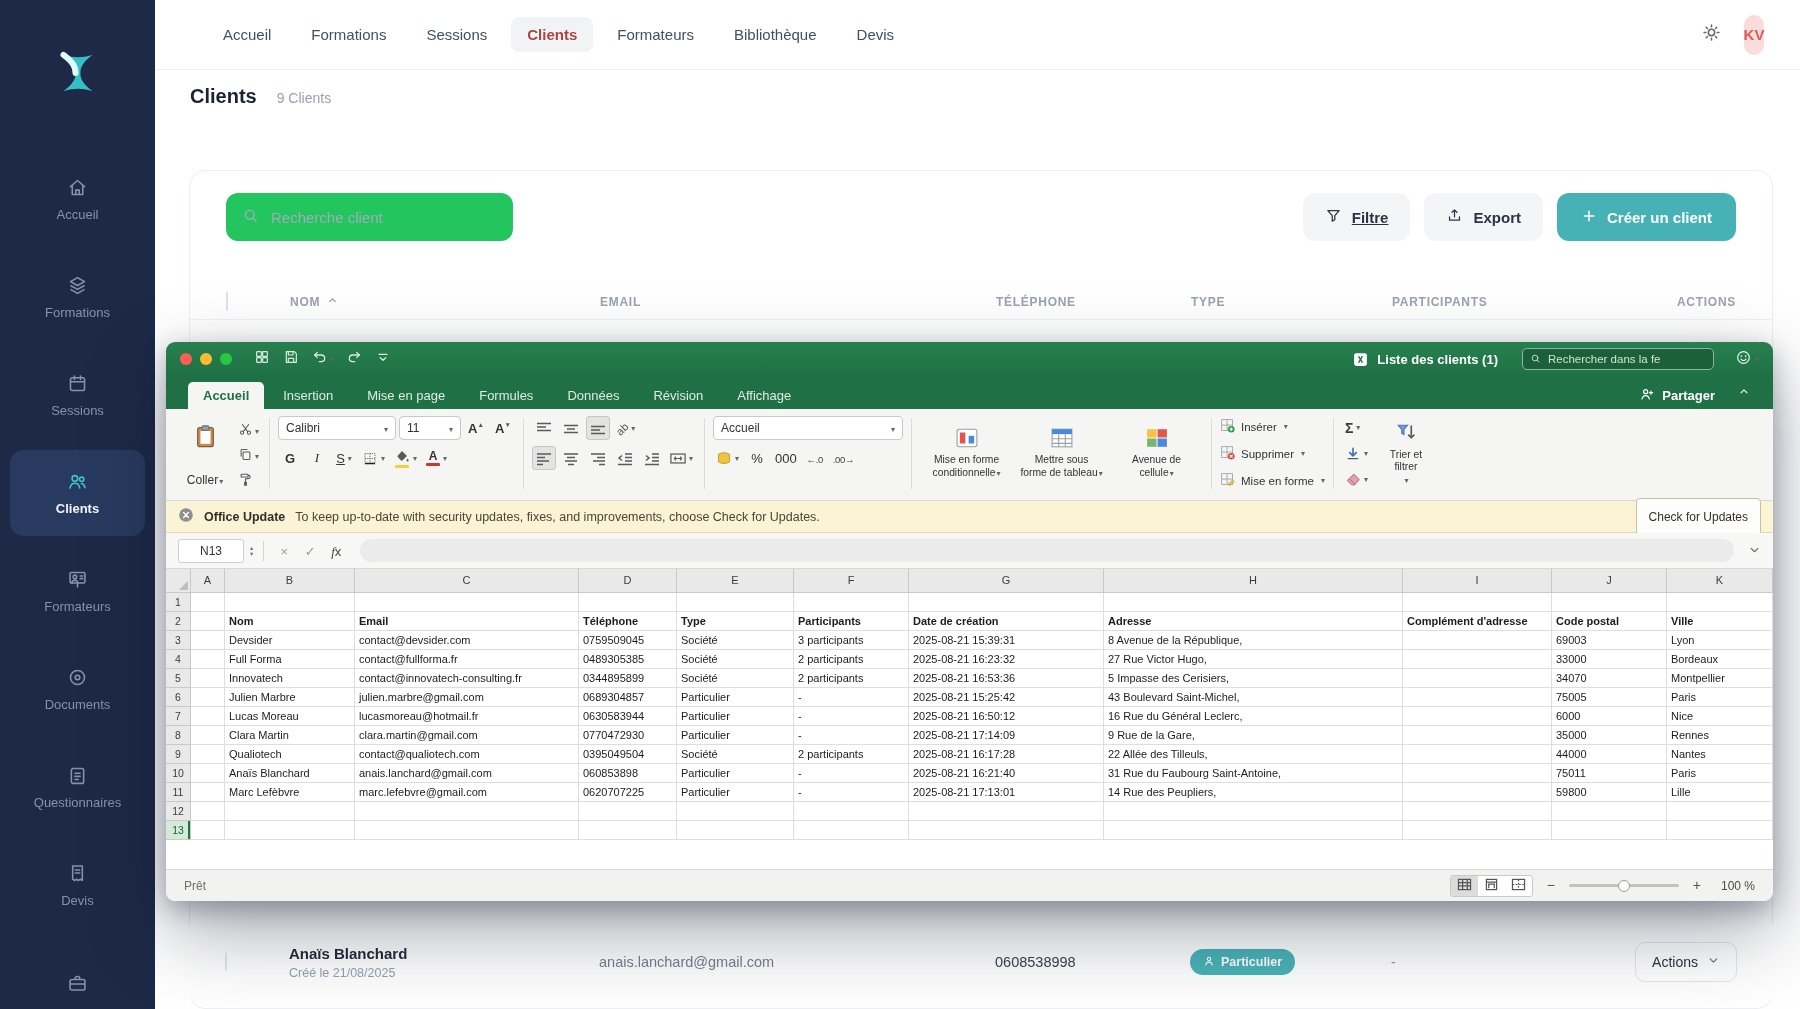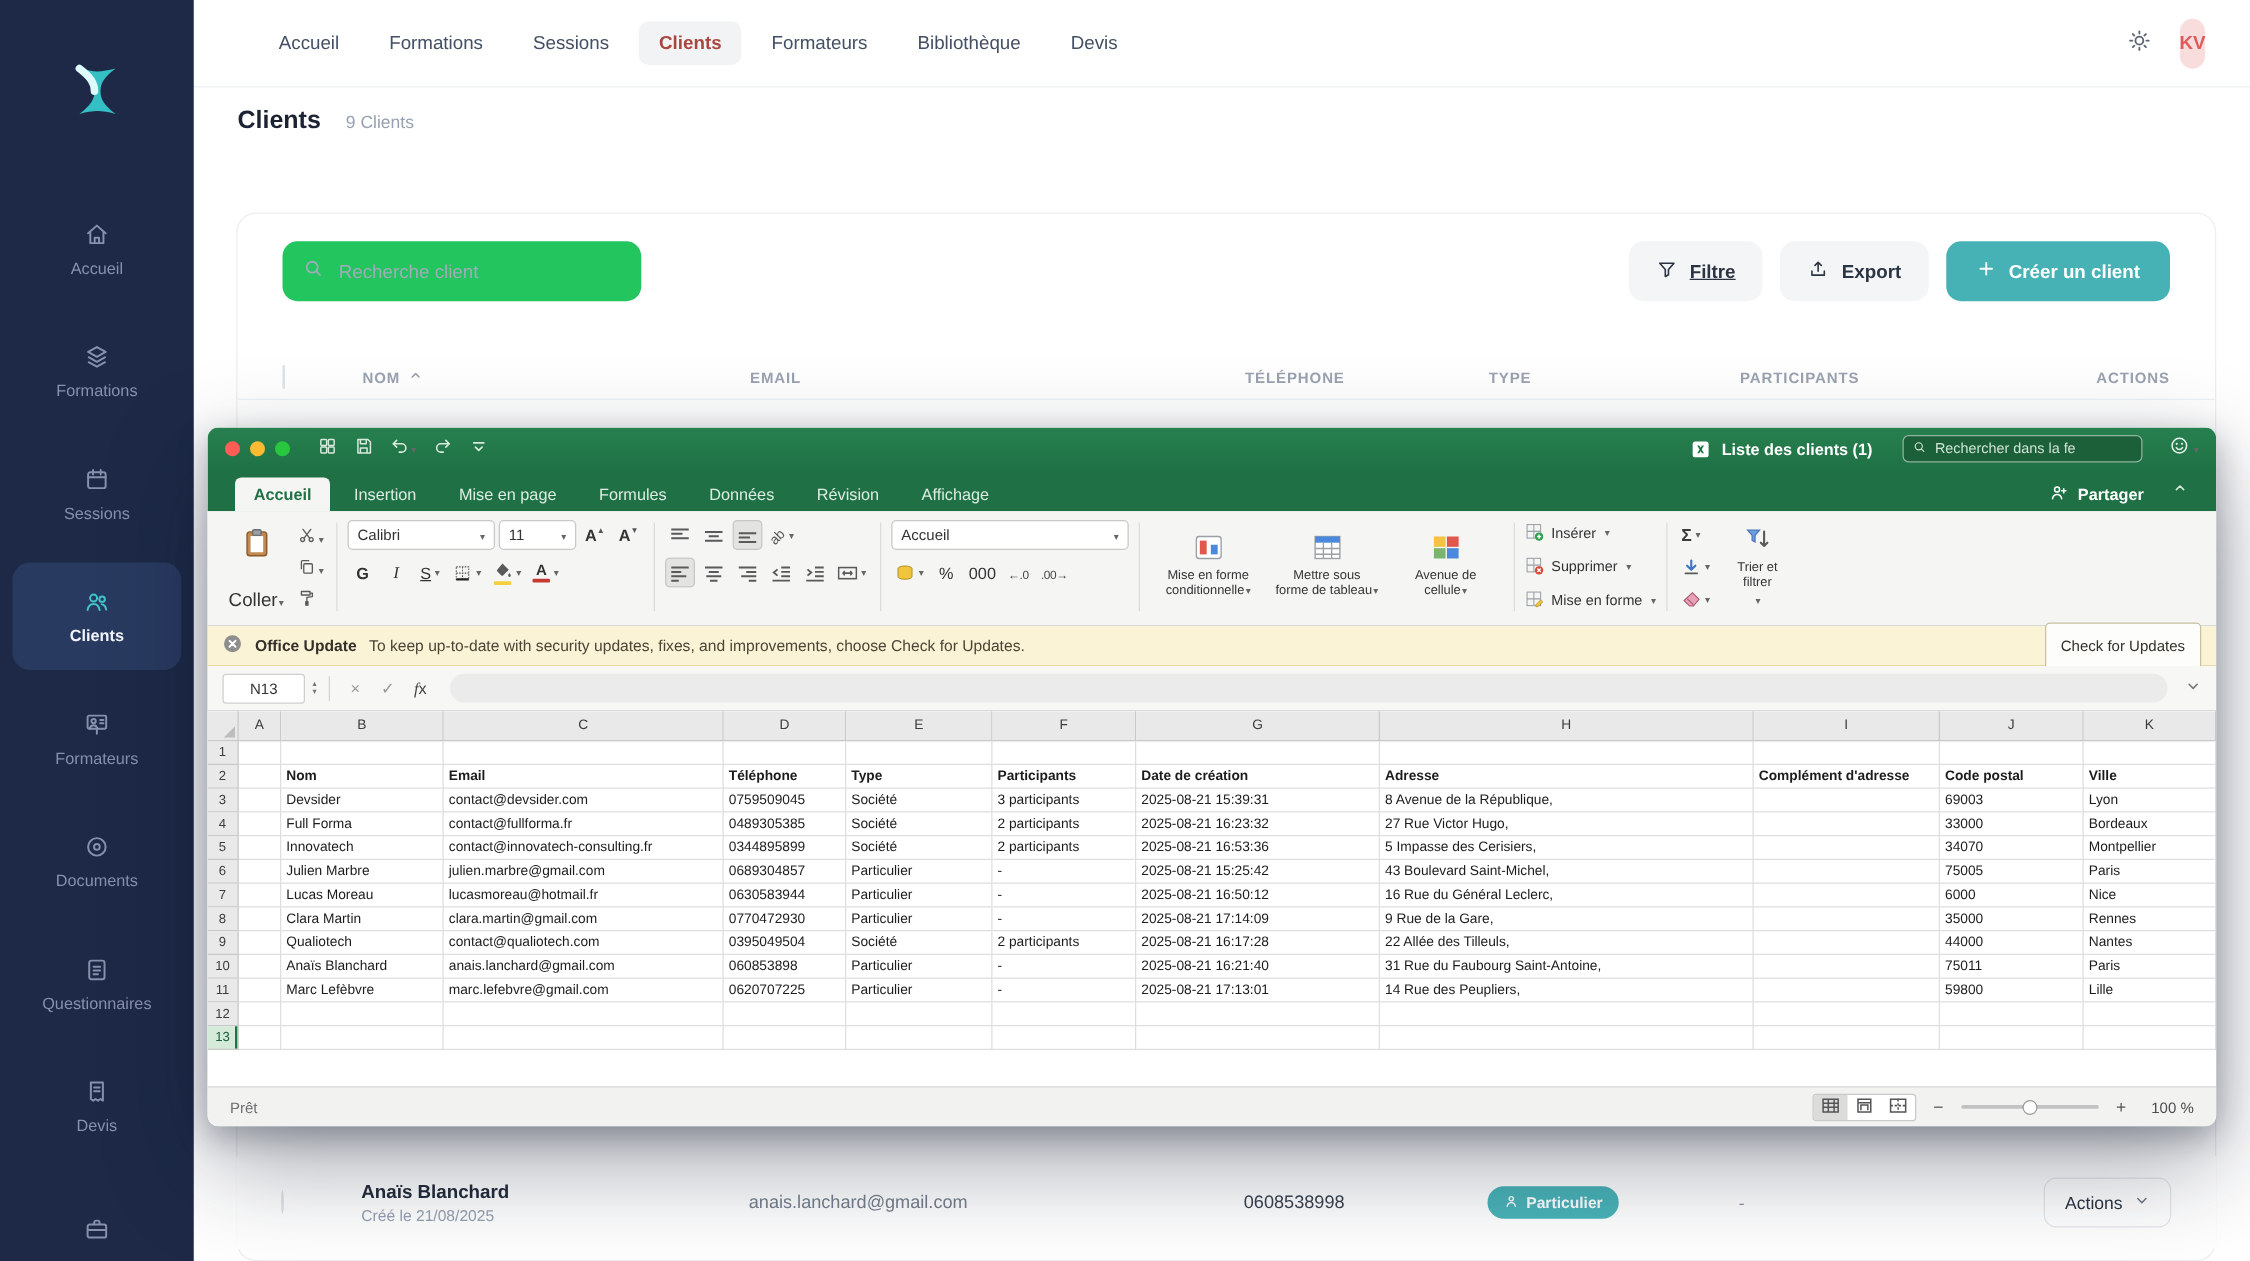--- a/index.html
+++ b/index.html
@@ -136,21 +136,21 @@
   .fsz .tri{font-size:6.5px;vertical-align:top;color:#555;}
   .ic-stack{display:flex;flex-direction:column;align-items:center;gap:1px;}
   .ic-stack .bar{width:14px;height:3px;border-radius:1px;display:block;}
   .Aletter{font-size:12px;font-weight:700;line-height:11px;color:#333;}
   .rot{display:inline-block;transform:rotate(-45deg);font-size:11px;color:#555;}
   .dectxt{font-size:9.5px;color:#444;letter-spacing:-.3px;white-space:nowrap;}
   .sigma{font-size:14px;font-weight:600;color:#3c3c3c;}
 
   .rg-paste{flex-direction:row;gap:3px;}
   .paste-big{width:56px;height:80px;display:flex;flex-direction:column;align-items:center;
-             justify-content:center;gap:20px;font-size:15px;border-radius:4px;}
+             justify-content:center;gap:20px;font-size:12px;border-radius:4px;}
   .paste-big .ricon24 svg{width:27px;height:27px;}
   .paste-col{display:flex;flex-direction:column;gap:3px;padding-top:5px;}
   .mini{height:22px;display:flex;align-items:center;gap:1px;padding:0 2px;border-radius:3px;}
   .mini svg{width:15px;height:15px;}
 
   .bigbtn{width:93px;display:flex;flex-direction:column;align-items:center;justify-content:center;gap:3px;
           font-size:10.3px;color:#333;text-align:center;line-height:1.18;border-radius:4px;padding:3px 1px;}
   .bigbtn svg{width:22px;height:20px;}
   .rg-styles{flex-direction:row;gap:2px;}
   .rg-cells{justify-content:center;}

